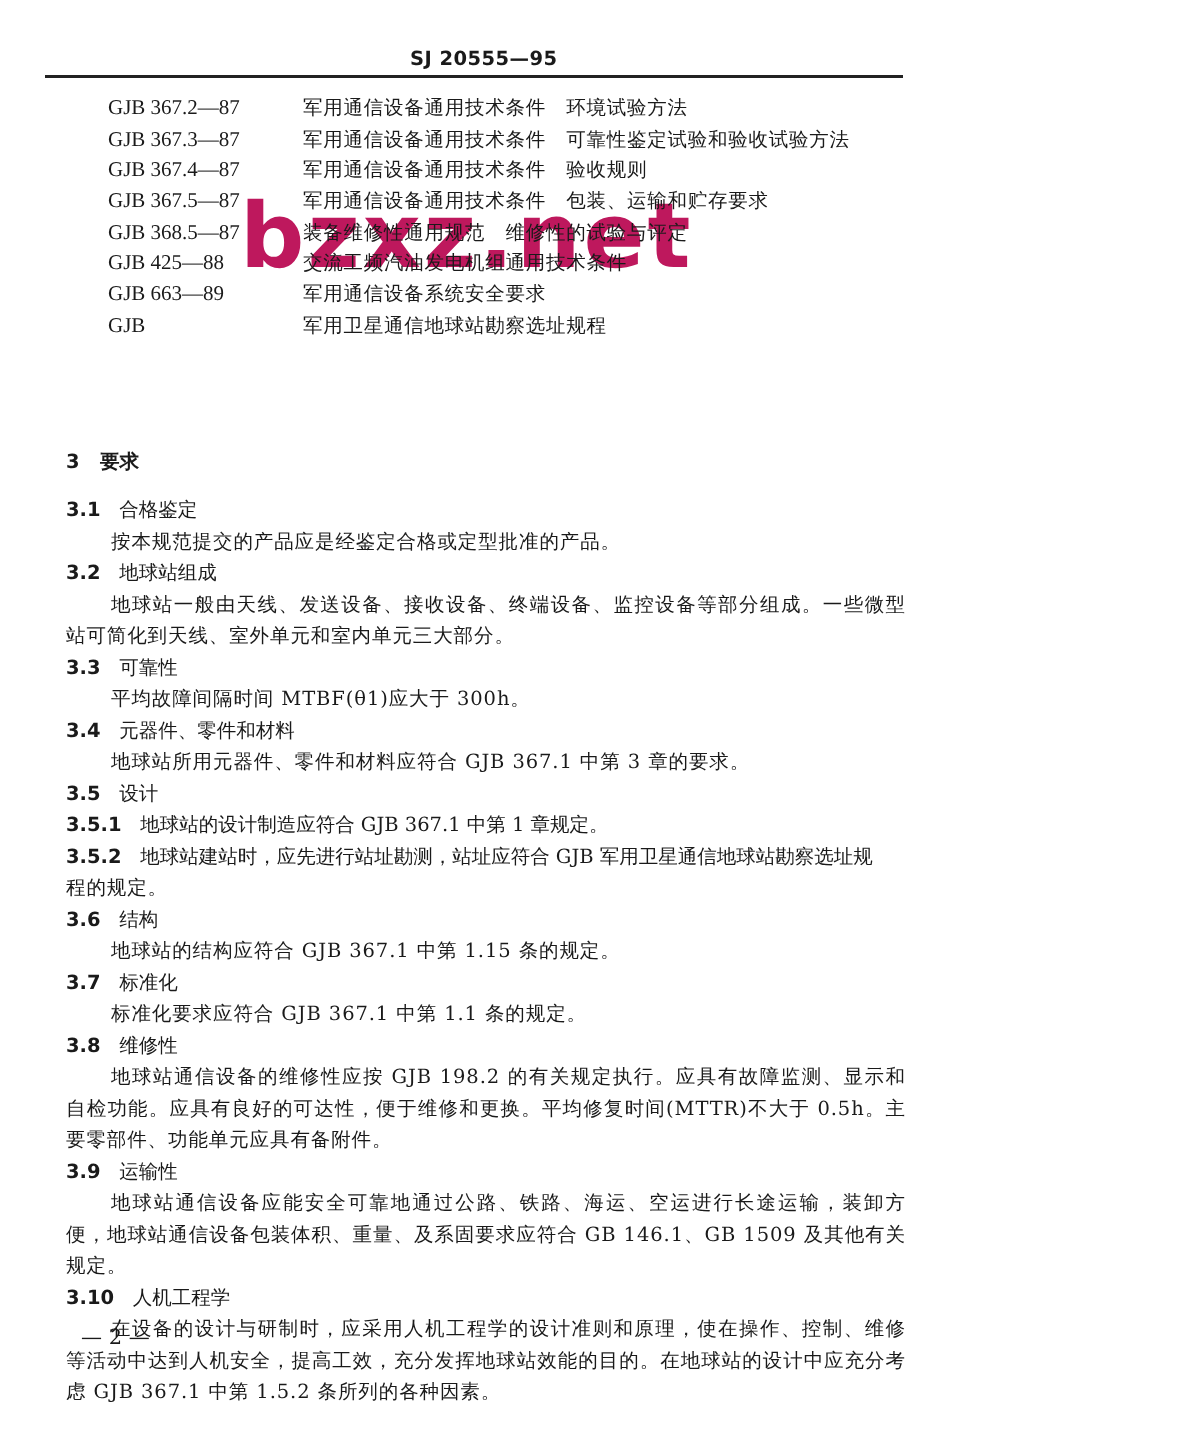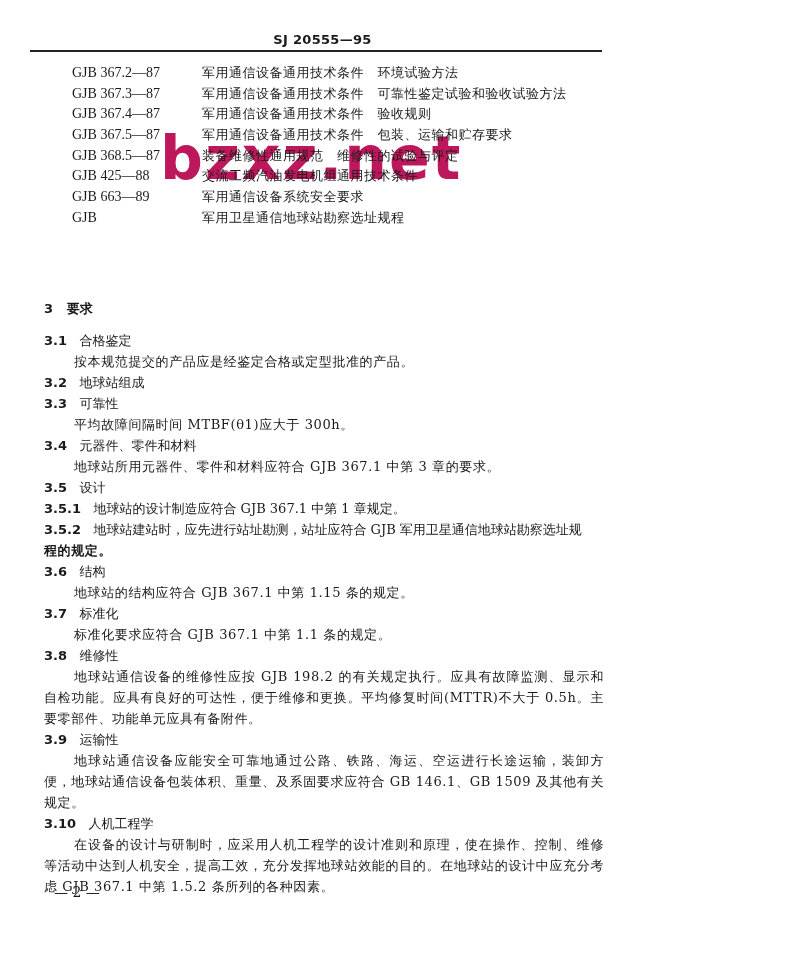--- a/index.html
+++ b/index.html
@@ -19,21 +19,21 @@
   }
   .ref-table { position: absolute; top: 63px; left: 72px; z-index: 1; }
   .ref-row { height: 20.7px; display: flex; font-size: 13px; line-height: 20.7px; }
   .ref-code { width: 130px; font-family: "Liberation Serif", serif; font-size: 14px; }
   .ref-title { font-size: 13px; letter-spacing: 0.5px; }
   .body-text { position: absolute; left: 44px; top: 280px; width: 560px; z-index: 1; font-size: 13px; margin-top: 16px; }
   .sec-h { font-family: "DejaVu Sans", "Liberation Sans", sans-serif; font-size: 13px; height: 21px; line-height: 21px; }
   .sec-num { font-weight: bold; display: inline-block; }
   .sec-top { height: 25px; line-height: 25px; margin-bottom: 9px; font-weight: bold; }
   .para { font-size: 13px; line-height: 21px; text-indent: 30px; letter-spacing: 0.6px; text-align: justify; }
-  .para.noindent { text-indent: 0; font-weight: bold; }
+  .para.noindent { text-indent: 0; }
   .page-num { position: absolute; left: 54px; top: 884px; font-size: 14px; }
 </style>
 </head>
 <body>
 
 <div class="page">
   <div class="header-title">SJ 20555—95</div>
   <div class="header-rule" style="width:362px"></div>
   <div style="position:absolute;top:50px;left:30px;width:572px;height:2px;background:#222;"></div>
 
@@ -76,20 +76,21 @@
 
   <div class="body-text">
     <div class="sec-h sec-top">
       <span>3</span>&nbsp;&nbsp;&nbsp;<span>要求</span>
     </div>
 
     <div class="sec-h"><span class="sec-num">3.1</span>&nbsp;&nbsp;&nbsp;<span>合格鉴定</span></div>
     <div class="para">按本规范提交的产品应是经鉴定合格或定型批准的产品。</div>
 
     <div class="sec-h"><span class="sec-num">3.2</span>&nbsp;&nbsp;&nbsp;<span>地球站组成</span></div>
+    <div class="para">地球站一般由天线、发送设备、接收设备、终端设备、监控设备等部分组成。一些微型站可简化到天线、室外单元和室内单元三大部分。</div>
 
     <div class="sec-h"><span class="sec-num">3.3</span>&nbsp;&nbsp;&nbsp;<span>可靠性</span></div>
     <div class="para">平均故障间隔时间 MTBF(θ1)应大于 300h。</div>
 
     <div class="sec-h"><span class="sec-num">3.4</span>&nbsp;&nbsp;&nbsp;<span>元器件、零件和材料</span></div>
     <div class="para">地球站所用元器件、零件和材料应符合 GJB 367.1 中第 3 章的要求。</div>
 
     <div class="sec-h"><span class="sec-num">3.5</span>&nbsp;&nbsp;&nbsp;<span>设计</span></div>
 
     <div class="sec-h"><span class="sec-num">3.5.1</span>&nbsp;&nbsp;&nbsp;<span style="font-family:'DejaVu Serif',serif">地球站的设计制造应符合 GJB 367.1 中第 1 章规定。</span></div>

